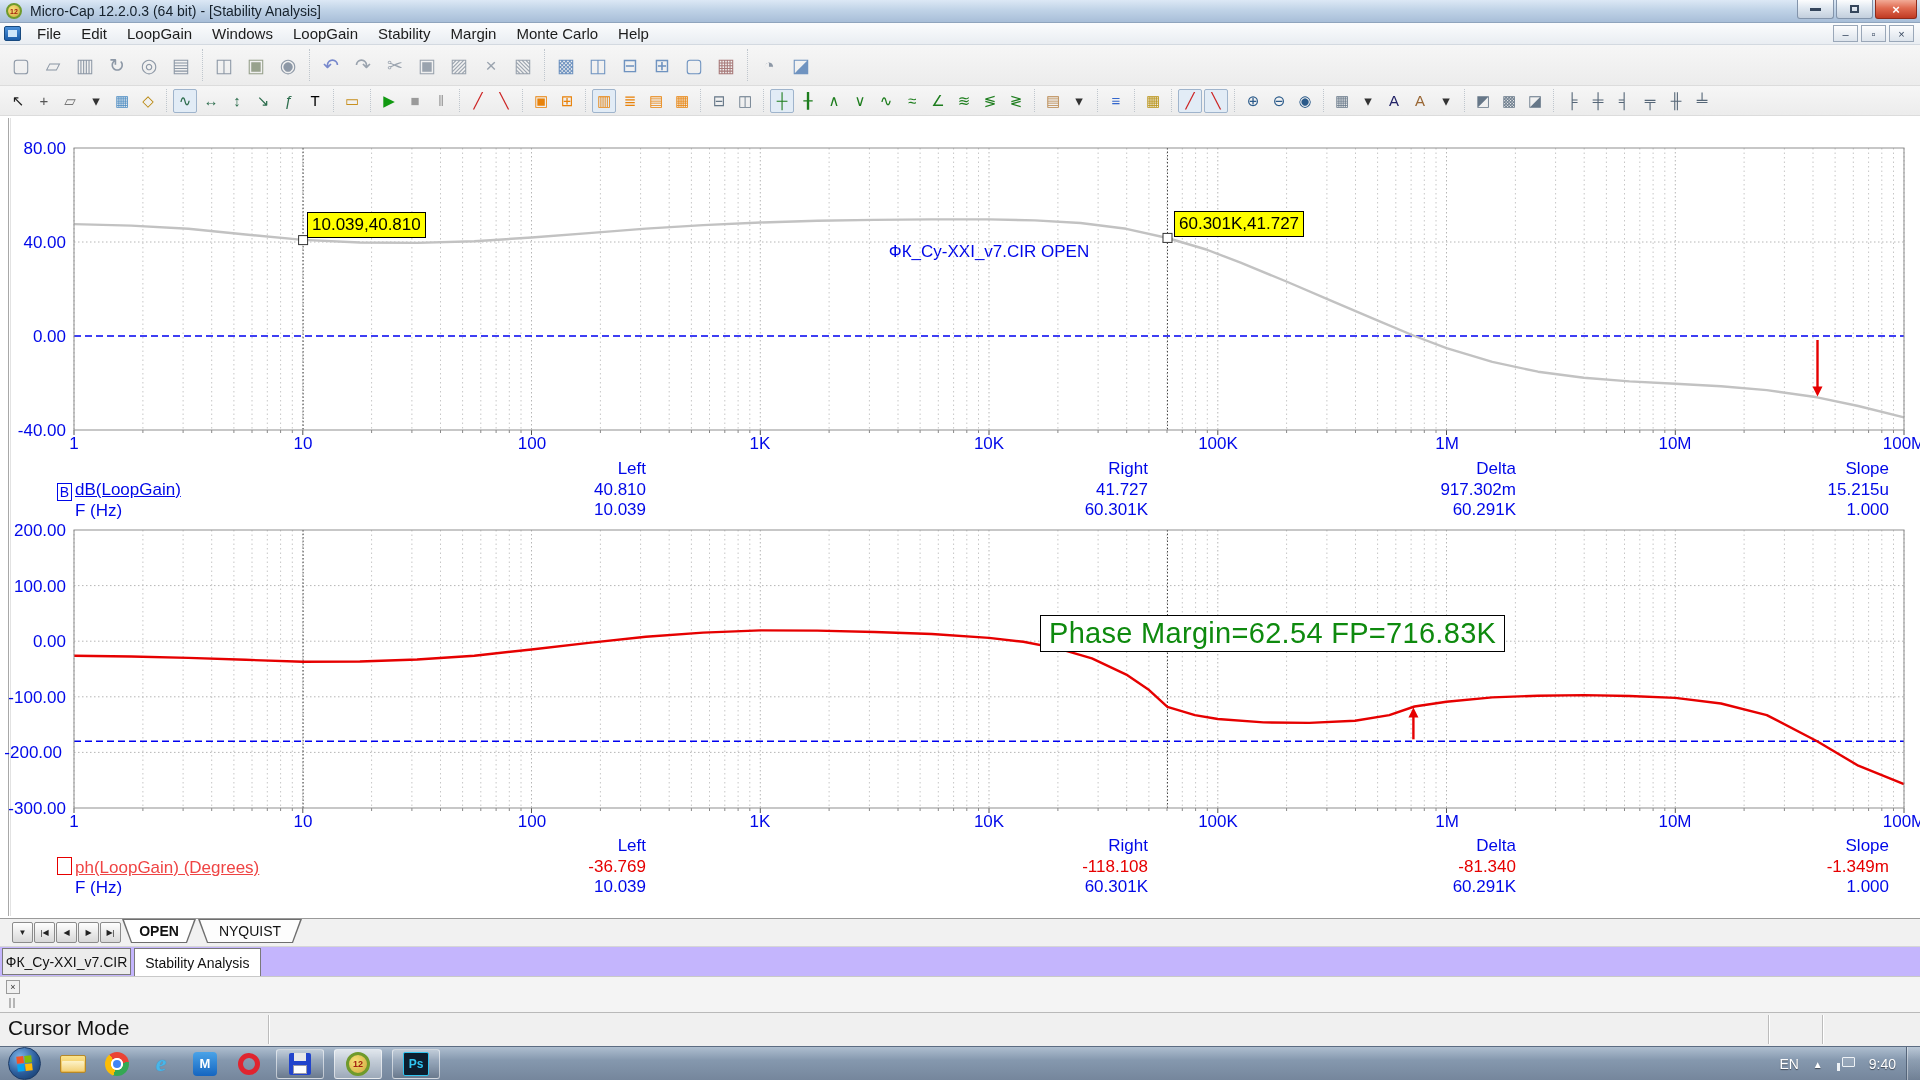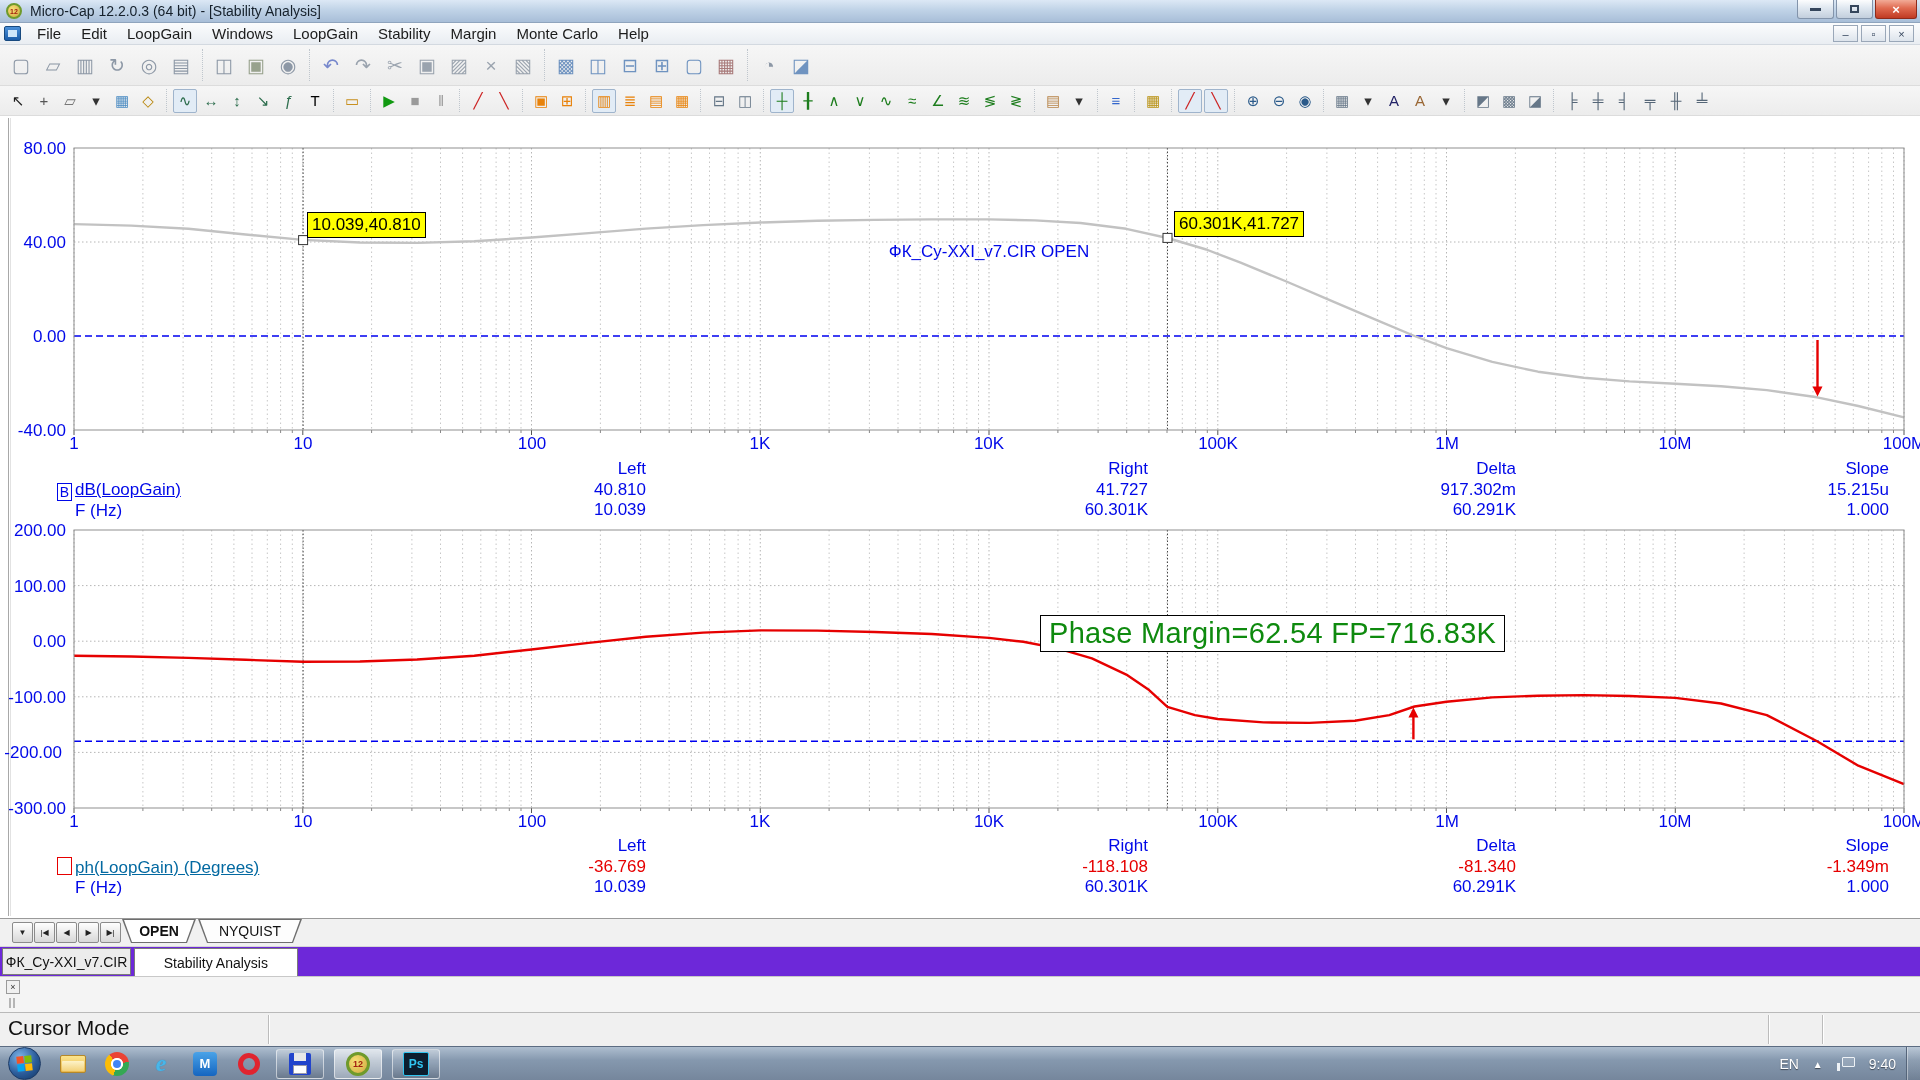--- a/index.html
+++ b/index.html
@@ -52,21 +52,21 @@
 
   
   .tabrow{left:0;top:918px;width:1920px;height:28px;background:#f1f1f1;border-top:1px solid #9a9a9a}
   .navbtn{width:21px;height:21px;background:linear-gradient(#fefefe,#d8d8d8);border:1px solid #8b8b8b;font-size:8px;color:#222;display:flex;align-items:center;justify-content:center;border-radius:2px}
   .stab{position:absolute;top:0;height:24px}
   .stab .st-outer{position:absolute;inset:0;clip-path:polygon(0 0,100% 0,calc(100% - 9px) 100%,9px 100%);background:#6e6e6e}
   .stab .st-inner{position:absolute;inset:1px 2px 1px 2px;clip-path:polygon(0 0,100% 0,calc(100% - 8px) 100%,8px 100%);background:#fdfdfd;display:flex;align-items:center;justify-content:center;font-size:14px;color:#111}
   .stab.active .st-inner{font-weight:bold;background:#fff}
 
   
-  .filetabs{left:0;top:946px;width:1920px;height:30px;background:#6d28d9;border-top:1px solid #d6d6d6}
+  .filetabs{left:0;top:946px;width:1920px;height:30px;background:#c4b5fd;border-top:1px solid #d6d6d6}
   .ftab{position:absolute;border:1px solid #7a7a7a;font-size:14px;display:flex;align-items:center;justify-content:center;background:#ececec;color:#111}
   .ftab.active{background:#fff;border-bottom-color:#fff}
 
   
   .dockpane{left:0;top:976px;width:1920px;height:36px;background:#f4f4f4;border-top:1px solid #c8c8c8}
   .dock-close{left:6px;top:980px;width:14px;height:14px;border:1px solid #9a9a9a;background:#f0f0f0;font-size:9px;color:#333;display:flex;align-items:center;justify-content:center}
   .dock-grip{left:9px;top:998px;width:2px;height:10px;background:#b5b5b5;box-shadow:4px 0 0 #b5b5b5}
 
   
   .statusbar{left:0;top:1012px;width:1920px;height:34px;background:#f0f0f0;border-top:1px solid #b9b9b9}
@@ -824,21 +824,21 @@
       <div class="abs axis-x" style="left: 712px; top: 812px;">1K</div>
       <div class="abs axis-x" style="left: 941px; top: 812px;">10K</div>
       <div class="abs axis-x" style="left: 1170px; top: 812px;">100K</div>
       <div class="abs axis-x" style="left: 1399px; top: 812px;">1M</div>
       <div class="abs axis-x" style="left: 1627px; top: 812px;">10M</div>
       <div class="abs axis-x" style="left: 1856px; top: 812px;">100M</div>
       <div class="abs tbl-cell" style="left: 426px; width: 220px; text-align: right; top: 836px; color: rgb(0, 8, 232);">Left</div>
       <div class="abs tbl-cell" style="left: 928px; width: 220px; text-align: right; top: 836px; color: rgb(0, 8, 232);">Right</div>
       <div class="abs tbl-cell" style="left: 1296px; width: 220px; text-align: right; top: 836px; color: rgb(0, 8, 232);">Delta</div>
       <div class="abs tbl-cell" style="left: 1669px; width: 220px; text-align: right; top: 836px; color: rgb(0, 8, 232);">Slope</div>
-      <div class="abs tbl-cell" style="left: 57px; top: 857px; color: #0369a1;"><span class="badge" style="border: 1px solid rgb(230, 0, 0); color: rgb(230, 0, 0);"></span><span style="text-decoration: underline;">ph(LoopGain) (Degrees)</span></div>
+      <div class="abs tbl-cell" style="left: 57px; top: 857px; color: #ef4444;"><span class="badge" style="border: 1px solid rgb(230, 0, 0); color: rgb(230, 0, 0);"></span><span style="text-decoration: underline;">ph(LoopGain) (Degrees)</span></div>
       <div class="abs tbl-cell" style="left: 426px; width: 220px; text-align: right; top: 857px; color: rgb(230, 0, 0);">-36.769</div>
       <div class="abs tbl-cell" style="left: 928px; width: 220px; text-align: right; top: 857px; color: rgb(230, 0, 0);">-118.108</div>
       <div class="abs tbl-cell" style="left: 1296px; width: 220px; text-align: right; top: 857px; color: rgb(230, 0, 0);">-81.340</div>
       <div class="abs tbl-cell" style="left: 1669px; width: 220px; text-align: right; top: 857px; color: rgb(230, 0, 0);">-1.349m</div>
       <div class="abs tbl-cell" style="left: 57px; top: 877px; color: rgb(0, 8, 232);"><span class="badge" style="border: 1px solid transparent;"></span><span>F (Hz)</span></div>
       <div class="abs tbl-cell" style="left: 426px; width: 220px; text-align: right; top: 877px; color: rgb(0, 8, 232);">10.039</div>
       <div class="abs tbl-cell" style="left: 928px; width: 220px; text-align: right; top: 877px; color: rgb(0, 8, 232);">60.301K</div>
       <div class="abs tbl-cell" style="left: 1296px; width: 220px; text-align: right; top: 877px; color: rgb(0, 8, 232);">60.291K</div>
       <div class="abs tbl-cell" style="left: 1669px; width: 220px; text-align: right; top: 877px; color: rgb(0, 8, 232);">1.000</div>
     </div>
@@ -858,21 +858,21 @@
         </div>
         <div class="stab" style="left: 198px; width: 104px;">
           <div class="st-outer"></div>
           <div class="st-inner">NYQUIST</div>
         </div>
       </div>
   </div>
 
   <div id="file-tabs" class="abs filetabs">
       <div class="ftab" style="left: 2px; top: 1px; width: 129px; height: 27px;">ФК_Cy-XXI_v7.CIR</div>
-      <div class="ftab active" style="left: 133.8px; top: 1px; width: 164px; height: 29px;">Stability Analysis</div>
+      <div class="ftab active" style="left: 133.8px; top: 1px; width: 127px; height: 29px;">Stability Analysis</div>
     </div>
 
   <div class="abs dockpane"></div>
   <div class="abs dock-close">×</div>
   <div class="abs dock-grip"></div>
 
   <div class="abs statusbar"></div>
   <div class="abs status-text">Cursor Mode</div>
   <div class="abs seg" style="left:268px"></div>
   <div class="abs seg" style="left:1768px"></div>

